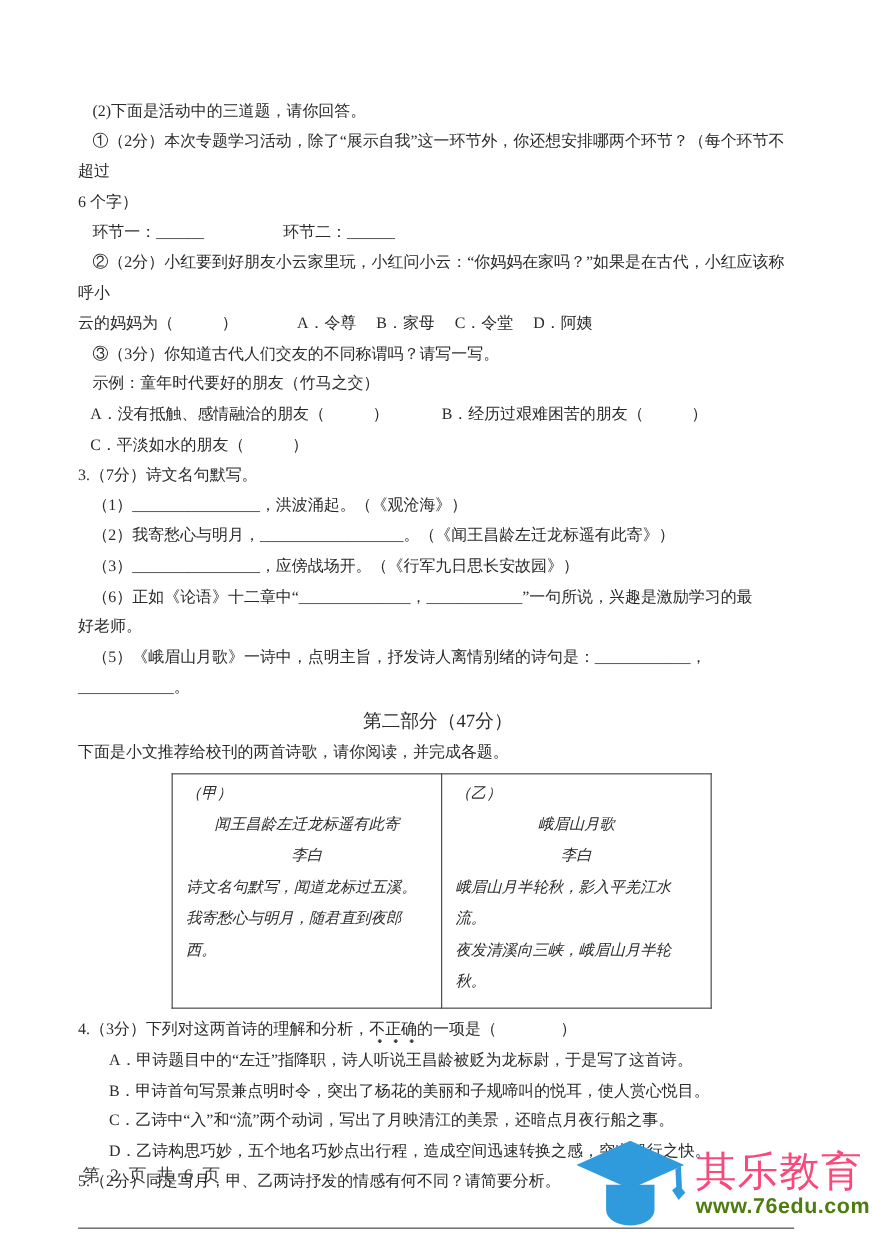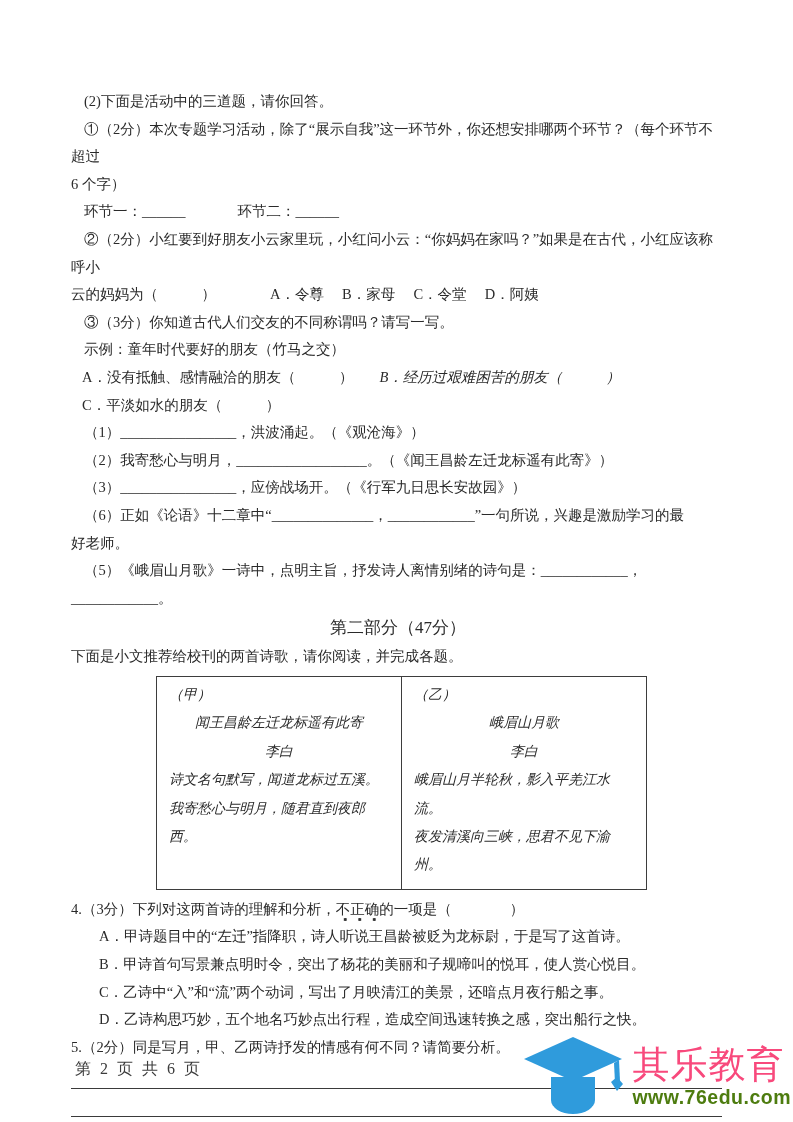--- a/index.html
+++ b/index.html
@@ -15,23 +15,23 @@
   .content {
     position: absolute;
     left: 71px; top: 88px; width: 654px;
     font-size: 14.5px;
     line-height: 27.6px;
   }
   p { margin: 0; }
   .indent { text-indent: 13px; }
   .opt-indent { padding-left: 11px; }
   .q4opt { padding-left: 28px; }
-  .blank-row .second { margin-left: 52px; }
+  .blank-row .second { margin-left: 72px; }
   .inline-gap { margin-left: 54px; }
-  .b-gap { margin-left: 26px; font-style: italic; }
+  .b-gap { margin-left: 48px; }
   .section-heading {
     text-align: center;
     font-weight: normal;
     font-size: 17px;
     line-height: 30px;
     margin-top: 1px;
   }
   .poem-table {
     border-collapse: collapse;
     margin: 5px 0 6px 85px;
@@ -109,20 +109,21 @@
     <p class="blank-row indent"><span>环节一：______</span><span class="second">环节二：______</span></p>
 
     <p class="indent">②（2分）小红要到好朋友小云家里玩，小红问小云：“你妈妈在家吗？”如果是在古代，小红应该称呼小</p>
     <p><span>云的妈妈为（　　　）</span><span class="inline-gap">A．令尊　 B．家母　 C．令堂　 D．阿姨</span></p>
 
     <p class="indent">③（3分）你知道古代人们交友的不同称谓吗？请写一写。</p>
     <p class="indent">示例：童年时代要好的朋友（竹马之交）</p>
     <p class="opt-indent"><span>A．没有抵触、感情融洽的朋友（　　　）</span><span class="b-gap">B．经历过艰难困苦的朋友（　　　）</span></p>
     <p class="opt-indent">C．平淡如水的朋友（　　　）</p>
 
+    <p>3.（7分）诗文名句默写。</p>
     <p class="indent">（1）________________，洪波涌起。（《观沧海》）</p>
     <p class="indent">（2）我寄愁心与明月，__________________。（《闻王昌龄左迁龙标遥有此寄》）</p>
     <p class="indent">（3）________________，应傍战场开。（《行军九日思长安故园》）</p>
     <p class="indent">（6）正如《论语》十二章中“______________，____________”一句所说，兴趣是激励学习的最</p>
     <p>好老师。</p>
     <p class="indent">（5）《峨眉山月歌》一诗中，点明主旨，抒发诗人离情别绪的诗句是：____________，____________。</p>
 
     <p class="section-heading">第二部分（47分）</p>
     <p>下面是小文推荐给校刊的两首诗歌，请你阅读，并完成各题。</p>
 
@@ -134,21 +135,21 @@
           <div class="poem-title">闻王昌龄左迁龙标遥有此寄</div>
           <div class="poem-author">李白</div>
           <div>诗文名句默写，闻道龙标过五溪。</div>
           <div>我寄愁心与明月，随君直到夜郎西。</div>
         </td>
         <td>
           <div>（乙）</div>
           <div class="poem-title">峨眉山月歌</div>
           <div class="poem-author">李白</div>
           <div>峨眉山月半轮秋，影入平羌江水流。</div>
-          <div>夜发清溪向三峡，思君不见下渝州。</div>
+          <div>夜发清溪向三峡，峨眉山月半轮秋。</div>
         </td>
       </tr>
     </tbody>
       </table>
 
     <p><span>4.（3分）下列对这两首诗的理解和分析，</span><span class="emphasis">不正确</span><span>的一项是（　　　　）</span></p>
     <p class="q4opt">A．甲诗题目中的“左迁”指降职，诗人听说王昌龄被贬为龙标尉，于是写了这首诗。</p>
     <p class="q4opt">B．甲诗首句写景兼点明时令，突出了杨花的美丽和子规啼叫的悦耳，使人赏心悦目。</p>
     <p class="q4opt">C．乙诗中“入”和“流”两个动词，写出了月映清江的美景，还暗点月夜行船之事。</p>
     <p class="q4opt">D．乙诗构思巧妙，五个地名巧妙点出行程，造成空间迅速转换之感，突出船行之快。</p>

